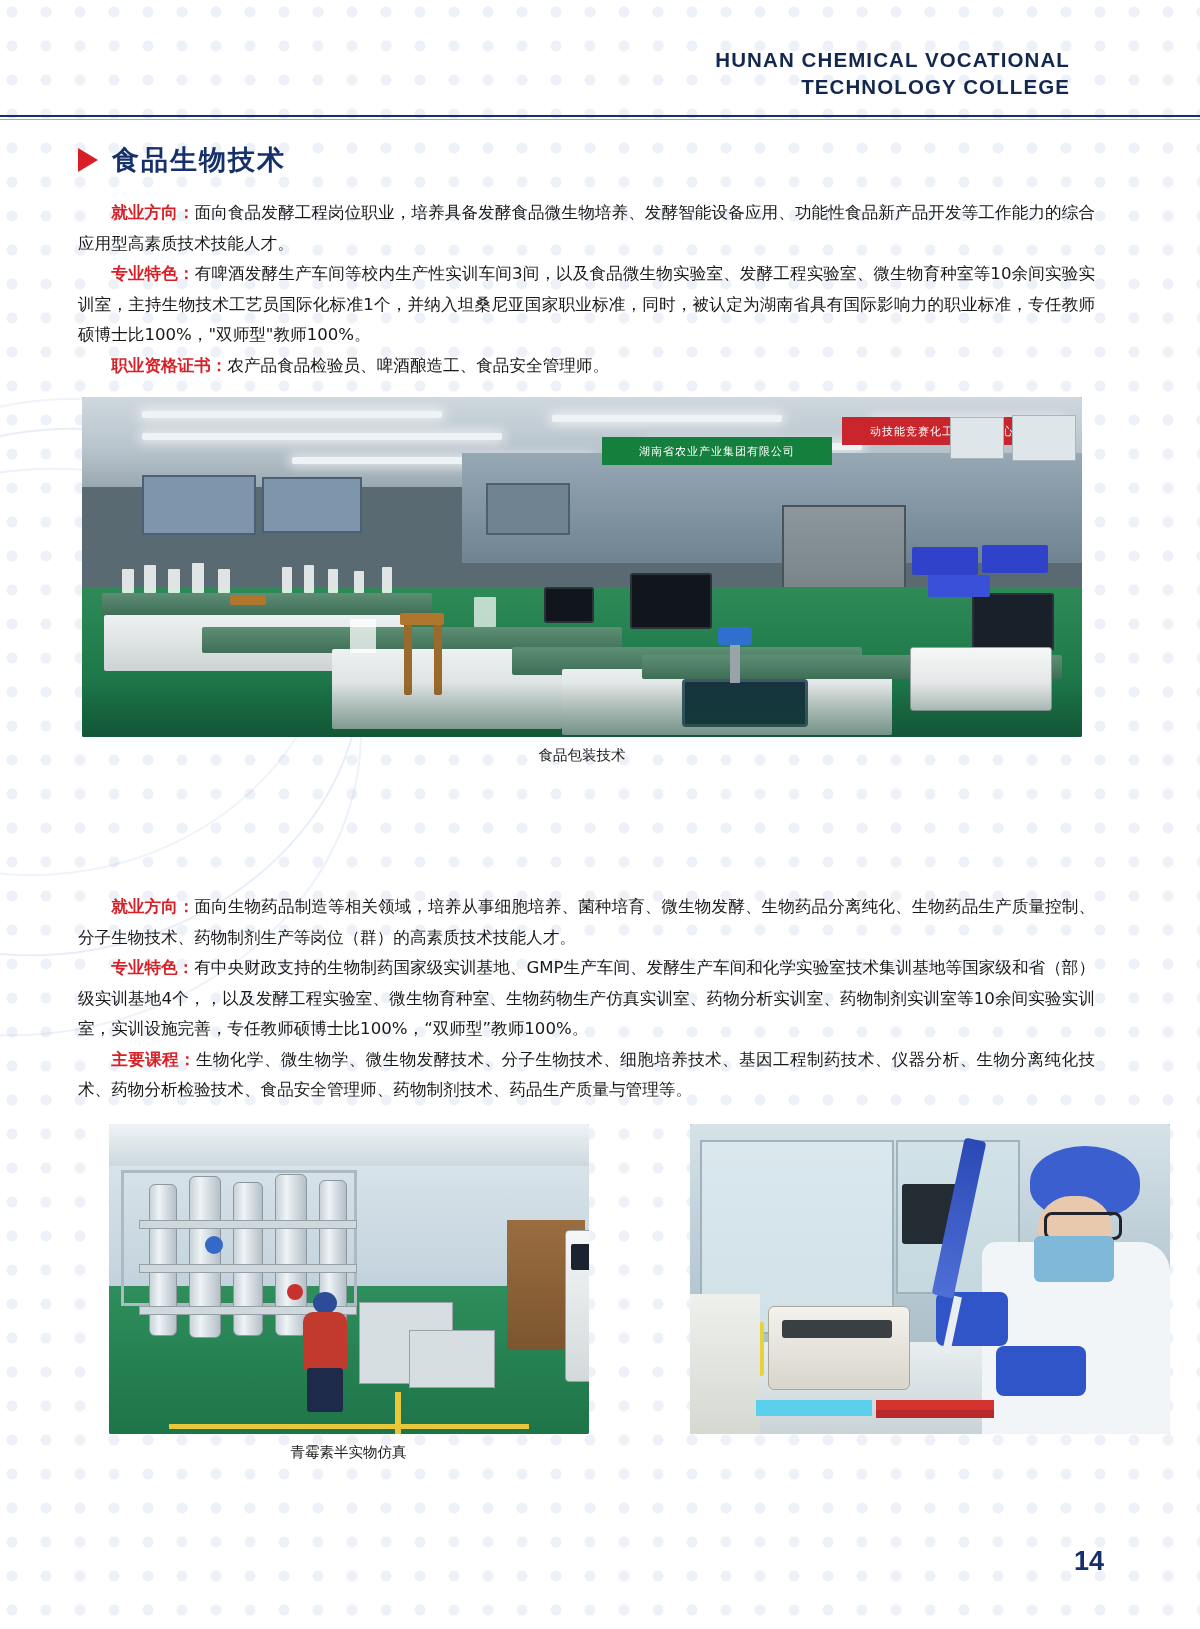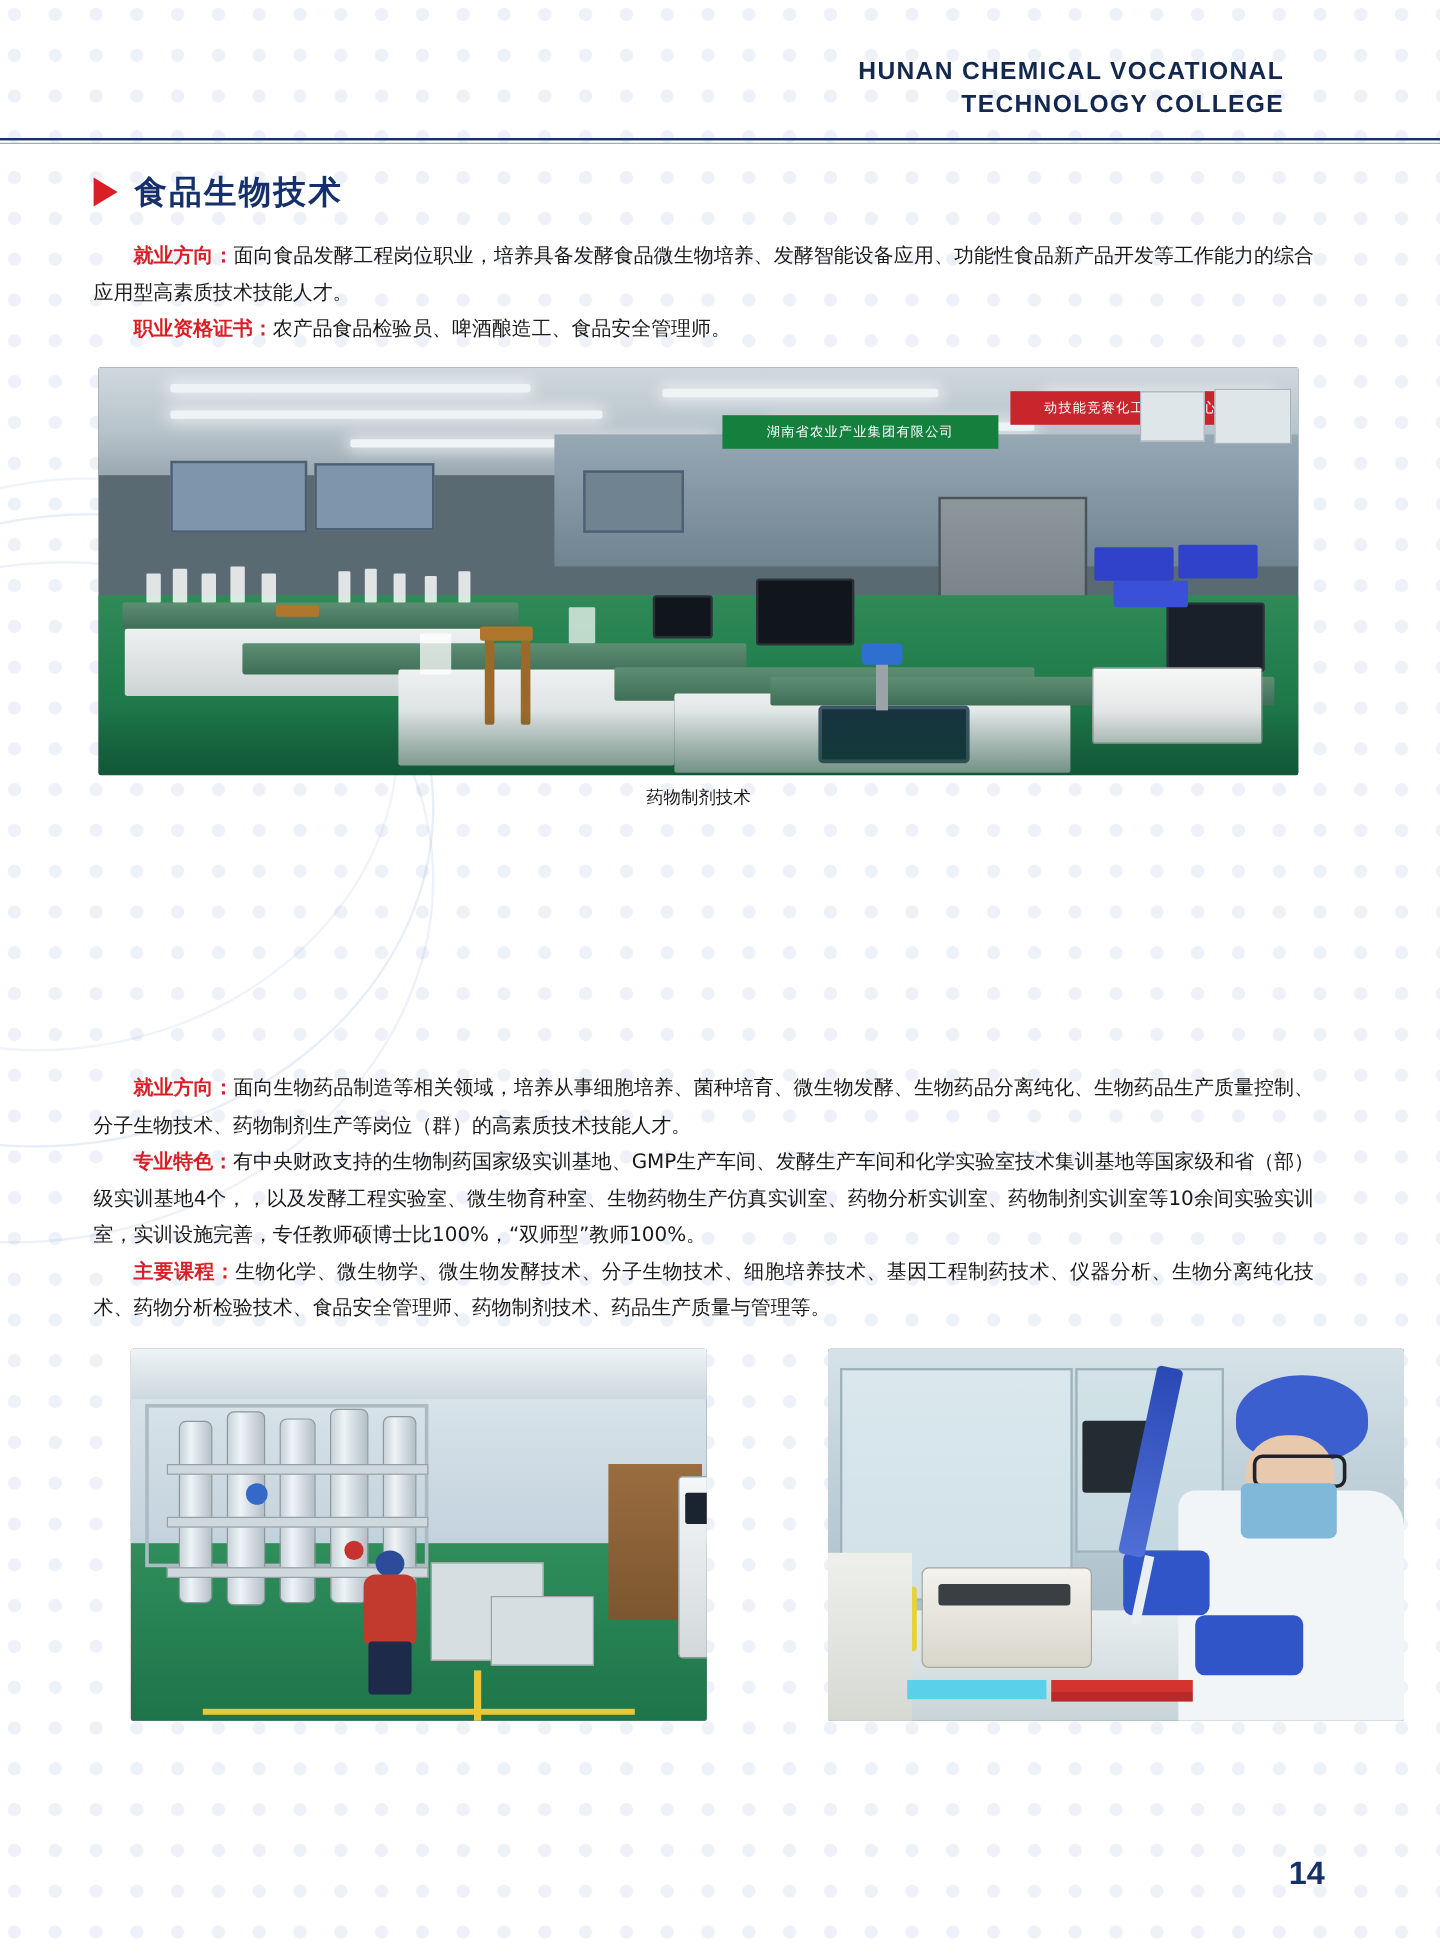--- a/index.html
+++ b/index.html
@@ -267,20 +267,23 @@
 
     <div class="section-heading">
       <span class="tri"></span>
       <span class="section-title">食品生物技术</span>
     </div>
 
     <div style="height:20px"></div>
 
     <p class="para">
       <span class="lbl">就业方向：</span><span>面向食品发酵工程岗位职业，培养具备发酵食品微生物培养、发酵智能设备应用、功能性食品新产品开发等工作能力的综合应用型高素质技术技能人才。</span>
+    </p>
+    <p class="para">
+      <span class="lbl">专业特色：</span><span>有啤酒发酵生产车间等校内生产性实训车间3间，以及食品微生物实验室、发酵工程实验室、微生物育种室等10余间实验实训室，主持生物技术工艺员国际化标准1个，并纳入坦桑尼亚国家职业标准，同时，被认定为湖南省具有国际影响力的职业标准，专任教师硕博士比100%，"双师型"教师100%。</span>
     </p>
     <p class="para">
       <span class="lbl">职业资格证书：</span><span>农产品食品检验员、啤酒酿造工、食品安全管理师。</span>
     </p>
 
     <div class="figure" style="margin-top:16px; width:1000px; margin-left:82px;">
       <div class="photo photo1">
         <div class="p1-ceiling"></div>
         <div class="p1-ceilline" style="left:60px; top:14px; width:300px;"></div>
         <div class="p1-ceilline" style="left:60px; top:36px; width:360px;"></div>
@@ -326,21 +329,21 @@
         <div class="p1-glass" style="left:136px; top:172px; width:12px; height:24px;"></div>
         <div class="p1-glass" style="left:200px; top:170px; width:10px; height:26px;"></div>
         <div class="p1-glass" style="left:222px; top:168px; width:10px; height:28px;"></div>
         <div class="p1-glass" style="left:246px; top:172px; width:10px; height:24px;"></div>
         <div class="p1-glass" style="left:272px; top:174px; width:10px; height:22px;"></div>
         <div class="p1-glass" style="left:300px; top:170px; width:10px; height:26px;"></div>
         <div class="p1-glass" style="left:392px; top:200px; width:22px; height:30px; background:rgba(255,255,255,0.7);"></div>
         <div class="p1-glass" style="left:268px; top:222px; width:26px; height:34px; background:rgba(255,255,255,0.75);"></div>
         <div style="position:absolute; left:0; bottom:0; width:100%; height:54px; background:linear-gradient(180deg,rgba(20,90,60,0.0) 0%, rgba(12,70,44,0.45) 100%);"></div>
       </div>
-      <div class="caption">药物制剂技术</div>
+      <div class="caption">食品包装技术</div>
     </div>
   </div>
 
   <div style="position:absolute; left:0; top:872px; width:1200px;">
 
 
     <div style="height:20px"></div>
 
     <p class="para">
       <span class="lbl">就业方向：</span><span>面向生物药品制造等相关领域，培养从事细胞培养、菌种培育、微生物发酵、生物药品分离纯化、生物药品生产质量控制、分子生物技术、药物制剂生产等岗位（群）的高素质技术技能人才。</span>
@@ -378,20 +381,21 @@
 
           <div class="p2-person" style="left:188px; top:168px; width:56px; height:120px;">
             <div style="position:absolute; left:16px; top:0; width:24px; height:22px; background:#2c4c9a; border-radius:50%;"></div>
             <div style="position:absolute; left:6px; top:20px; width:44px; height:58px; background:#c23a2e; border-radius:10px 10px 4px 4px;"></div>
             <div style="position:absolute; left:10px; top:76px; width:36px; height:44px; background:#1d2a4a; border-radius:3px;"></div>
           </div>
 
           <div class="p2-yellow" style="left:60px; top:300px; width:360px; height:5px;"></div>
           <div class="p2-yellow" style="left:286px; top:268px; width:6px; height:46px;"></div>
         </div>
+        <div class="caption">青霉素半实物仿真</div>
       </div>
 
       <div class="figure">
         <div class="photo photo3">
           <div class="p3-bg"></div>
           <div class="p3-glasswall" style="left:10px; top:16px; width:190px; height:190px;"></div>
           <div class="p3-glasswall" style="left:206px; top:16px; width:120px; height:150px; background:rgba(210,228,234,0.6);"></div>
           <div style="position:absolute; left:212px; top:60px; width:60px; height:60px; background:#232b33; border-radius:3px;"></div>
           <div class="p3-bench"></div>
 

